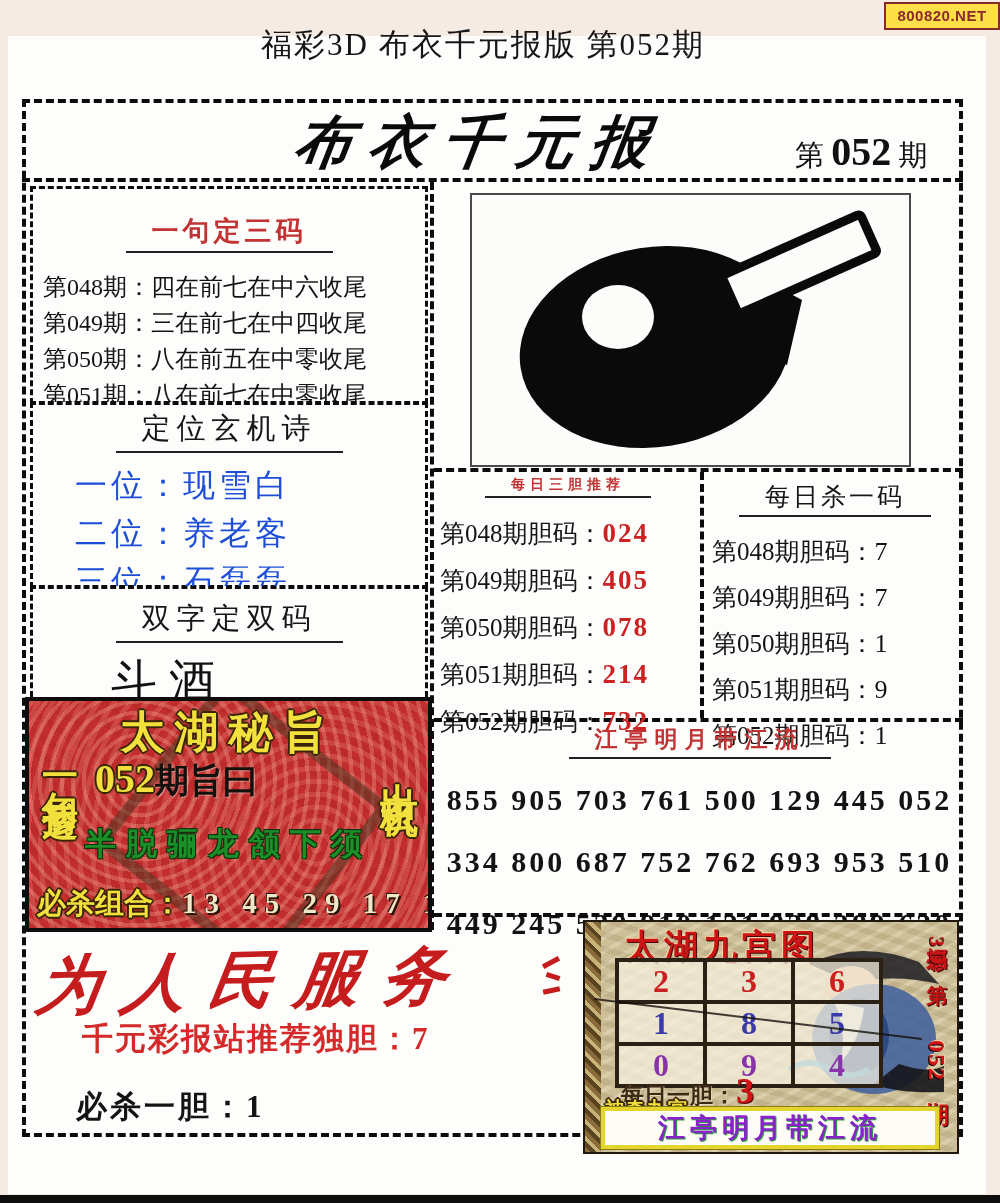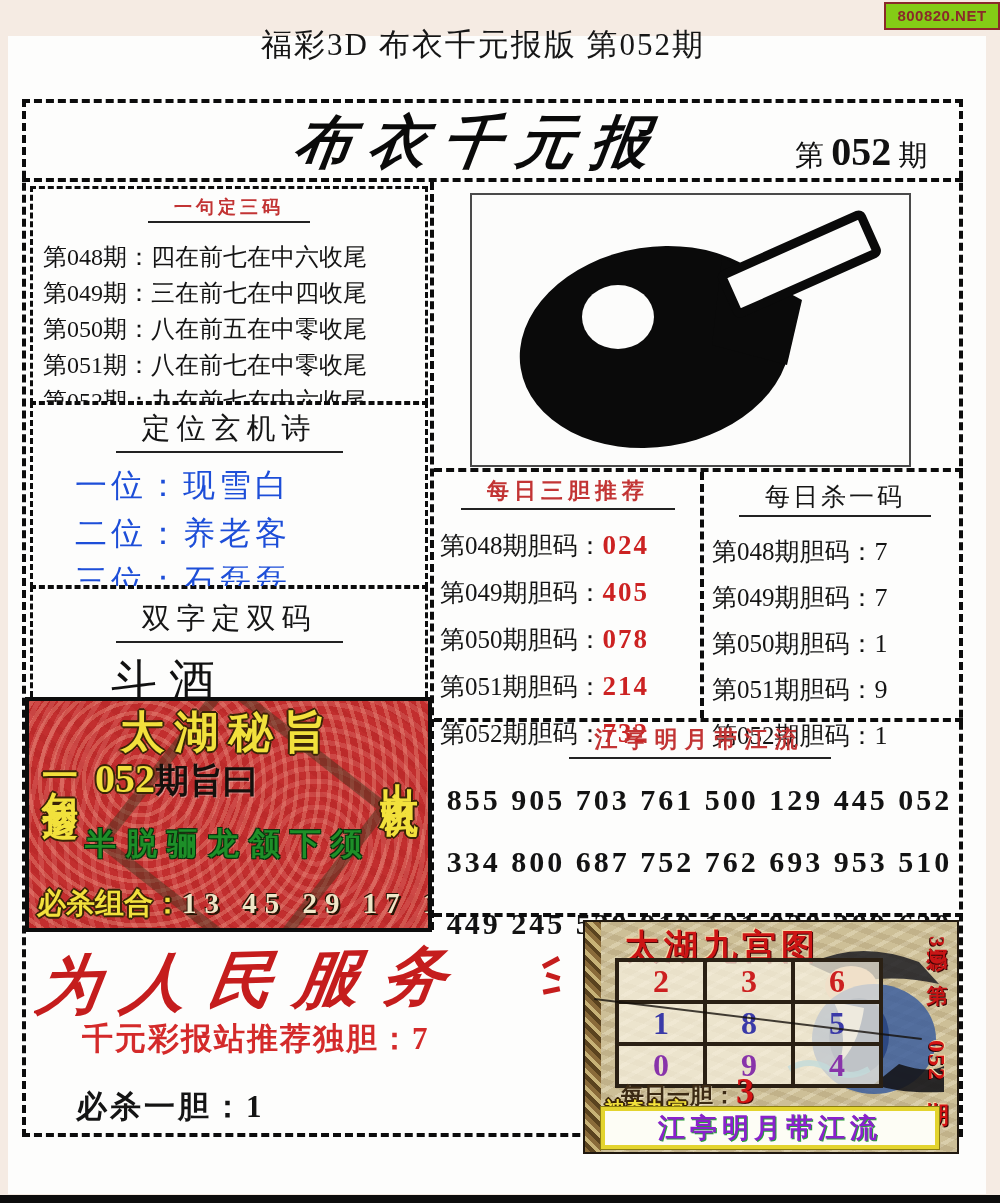--- a/index.html
+++ b/index.html
@@ -3,21 +3,21 @@
 <meta charset="utf-8">
 <style>
   html,body{margin:0;padding:0;}
   body{background:#e9e2da;font-family:"Liberation Serif","DejaVu Serif",serif;}
   .page{position:relative;width:1000px;height:1203px;background:#f5ebe3;overflow:hidden;margin:0 auto;}
   .sheet{position:absolute;left:8px;top:36px;width:978px;height:1158px;background:#fdfdfc;}
   .bottombar{position:absolute;left:0;top:1195px;width:1000px;height:8px;background:#0d0d0d;}
 
   .watermark{position:absolute;left:884px;top:2px;width:112px;height:24px;border:2px solid #8a2a2a;
     color:#8a2a2a;font-family:"Liberation Sans","DejaVu Sans",sans-serif;font-size:15px;font-weight:700;
-    text-align:center;line-height:24px;letter-spacing:.5px;background:#84cc16;}
+    text-align:center;line-height:24px;letter-spacing:.5px;background:#fde047;}
 
   .page-title{position:absolute;left:8px;top:24px;width:950px;text-align:center;
     font-size:31px;color:#161616;letter-spacing:2px;}
 
   
   .outer{position:absolute;left:22px;top:99px;width:933px;height:1030px;border:4px dashed #0c0c0c;}
   .hline-header{position:absolute;left:22px;top:178px;width:941px;border-top:4px dashed #0c0c0c;}
   .vline-main{position:absolute;left:430px;top:182px;height:748px;border-left:4px dashed #0c0c0c;}
 
   
@@ -27,21 +27,21 @@
   .issue b{font-size:40px;font-weight:800;}
 
   
   .box{position:absolute;border:3px dashed #0c0c0c;background:#fdfdfc;}
   .sec-title{display:block;text-align:center;}
   .sec-title span{display:inline-block;padding:0 26px 2px 26px;border-bottom:2px solid #222;}
   .t-red{color:#c23434;font-weight:700;}
   .t-black{color:#161616;}
 
   .box-one{left:30px;top:186px;width:392px;height:212px;}
-  .box-one .sec-title{margin-top:6px;font-size:18px;letter-spacing:4px;}
+  .box-one .sec-title{margin-top:24px;font-size:27px;letter-spacing:4px;}
   .one-rows{margin-top:16px;padding-left:10px;font-size:24px;color:#141414;line-height:36px;white-space:nowrap;}
 
   .box-poem{left:30px;top:402px;width:392px;height:180px;}
   .box-poem .sec-title{margin-top:4px;font-size:29px;letter-spacing:6px;}
   .poem-lines{margin-top:8px;padding-left:42px;font-size:32px;color:#1d4ed8;line-height:48px;letter-spacing:4px;}
 
   .box-double{left:30px;top:586px;width:392px;height:108px;border-bottom:none;}
   .box-double .sec-title{margin-top:10px;font-size:29px;letter-spacing:6px;}
   .double-word{margin-top:8px;padding-left:78px;font-size:46px;color:#111;letter-spacing:12px;}
 
@@ -68,21 +68,21 @@
 
   
   .paddle-box{position:absolute;left:470px;top:193px;width:437px;height:270px;border:2px solid #4a4a4a;background:#fcfcfb;}
 
   
   .daily-wrap-border-top{position:absolute;left:434px;top:468px;width:529px;border-top:4px dashed #0c0c0c;}
   .daily-wrap-border-bottom{position:absolute;left:434px;top:718px;width:529px;border-top:4px dashed #0c0c0c;}
   .vline-daily{position:absolute;left:700px;top:472px;height:246px;border-left:4px dashed #0c0c0c;}
   .daily-three{position:absolute;left:440px;top:476px;width:256px;}
   .daily-kill{position:absolute;left:712px;top:480px;width:246px;}
-  .daily-three .sec-title{font-size:22px;letter-spacing:5px;}
+  .daily-three .sec-title{font-size:14px;letter-spacing:5px;}
   .daily-kill .sec-title{font-size:25px;letter-spacing:3px;}
   .d-rows{margin-top:12px;font-size:25px;color:#141414;line-height:46px;white-space:nowrap;}
   .d-rows .val-red{color:#cc2222;font-weight:800;font-size:27px;letter-spacing:2px;}
   .d-rows .val-blk{font-size:26px;}
 
   
   .selection{position:absolute;left:436px;top:724px;width:527px;text-align:center;}
   .selection .sec-title{font-size:23px;letter-spacing:7px;}
   .sel-rows{margin-top:10px;font-size:30px;font-weight:800;color:#131313;line-height:62px;letter-spacing:3px;white-space:nowrap;}
   .hline-sel{position:absolute;left:434px;top:913px;width:529px;border-top:4px dashed #0c0c0c;}

